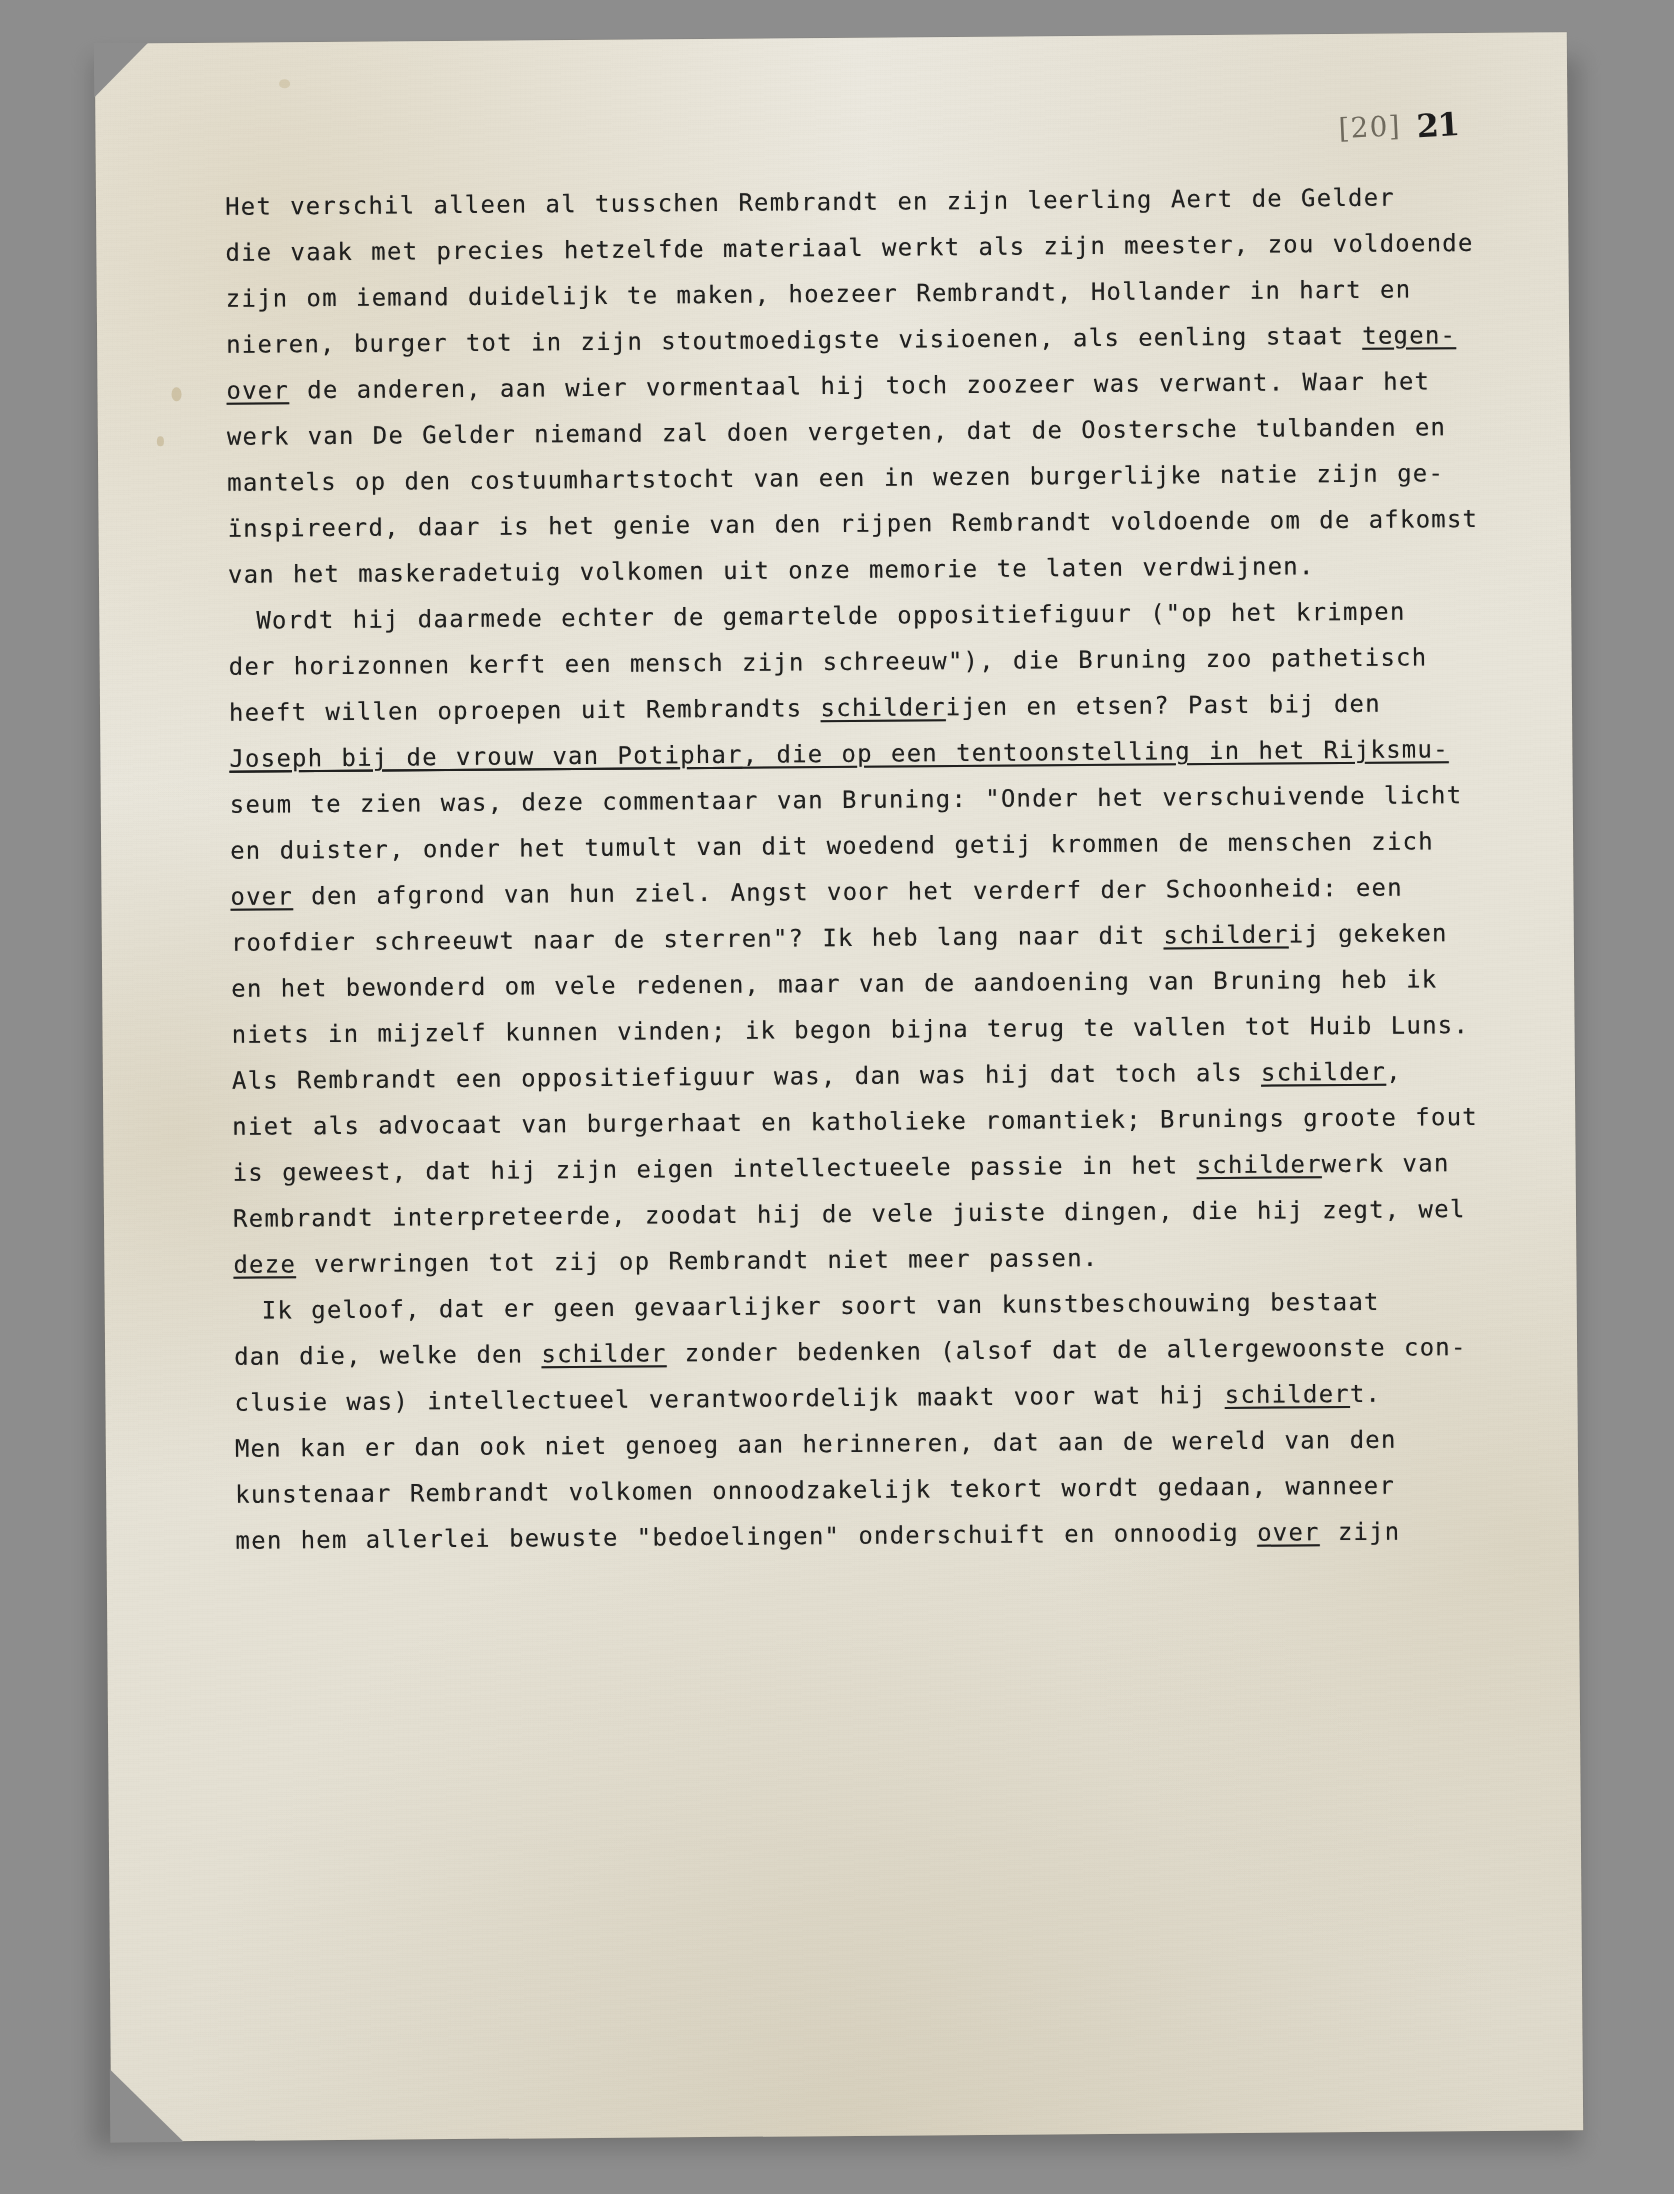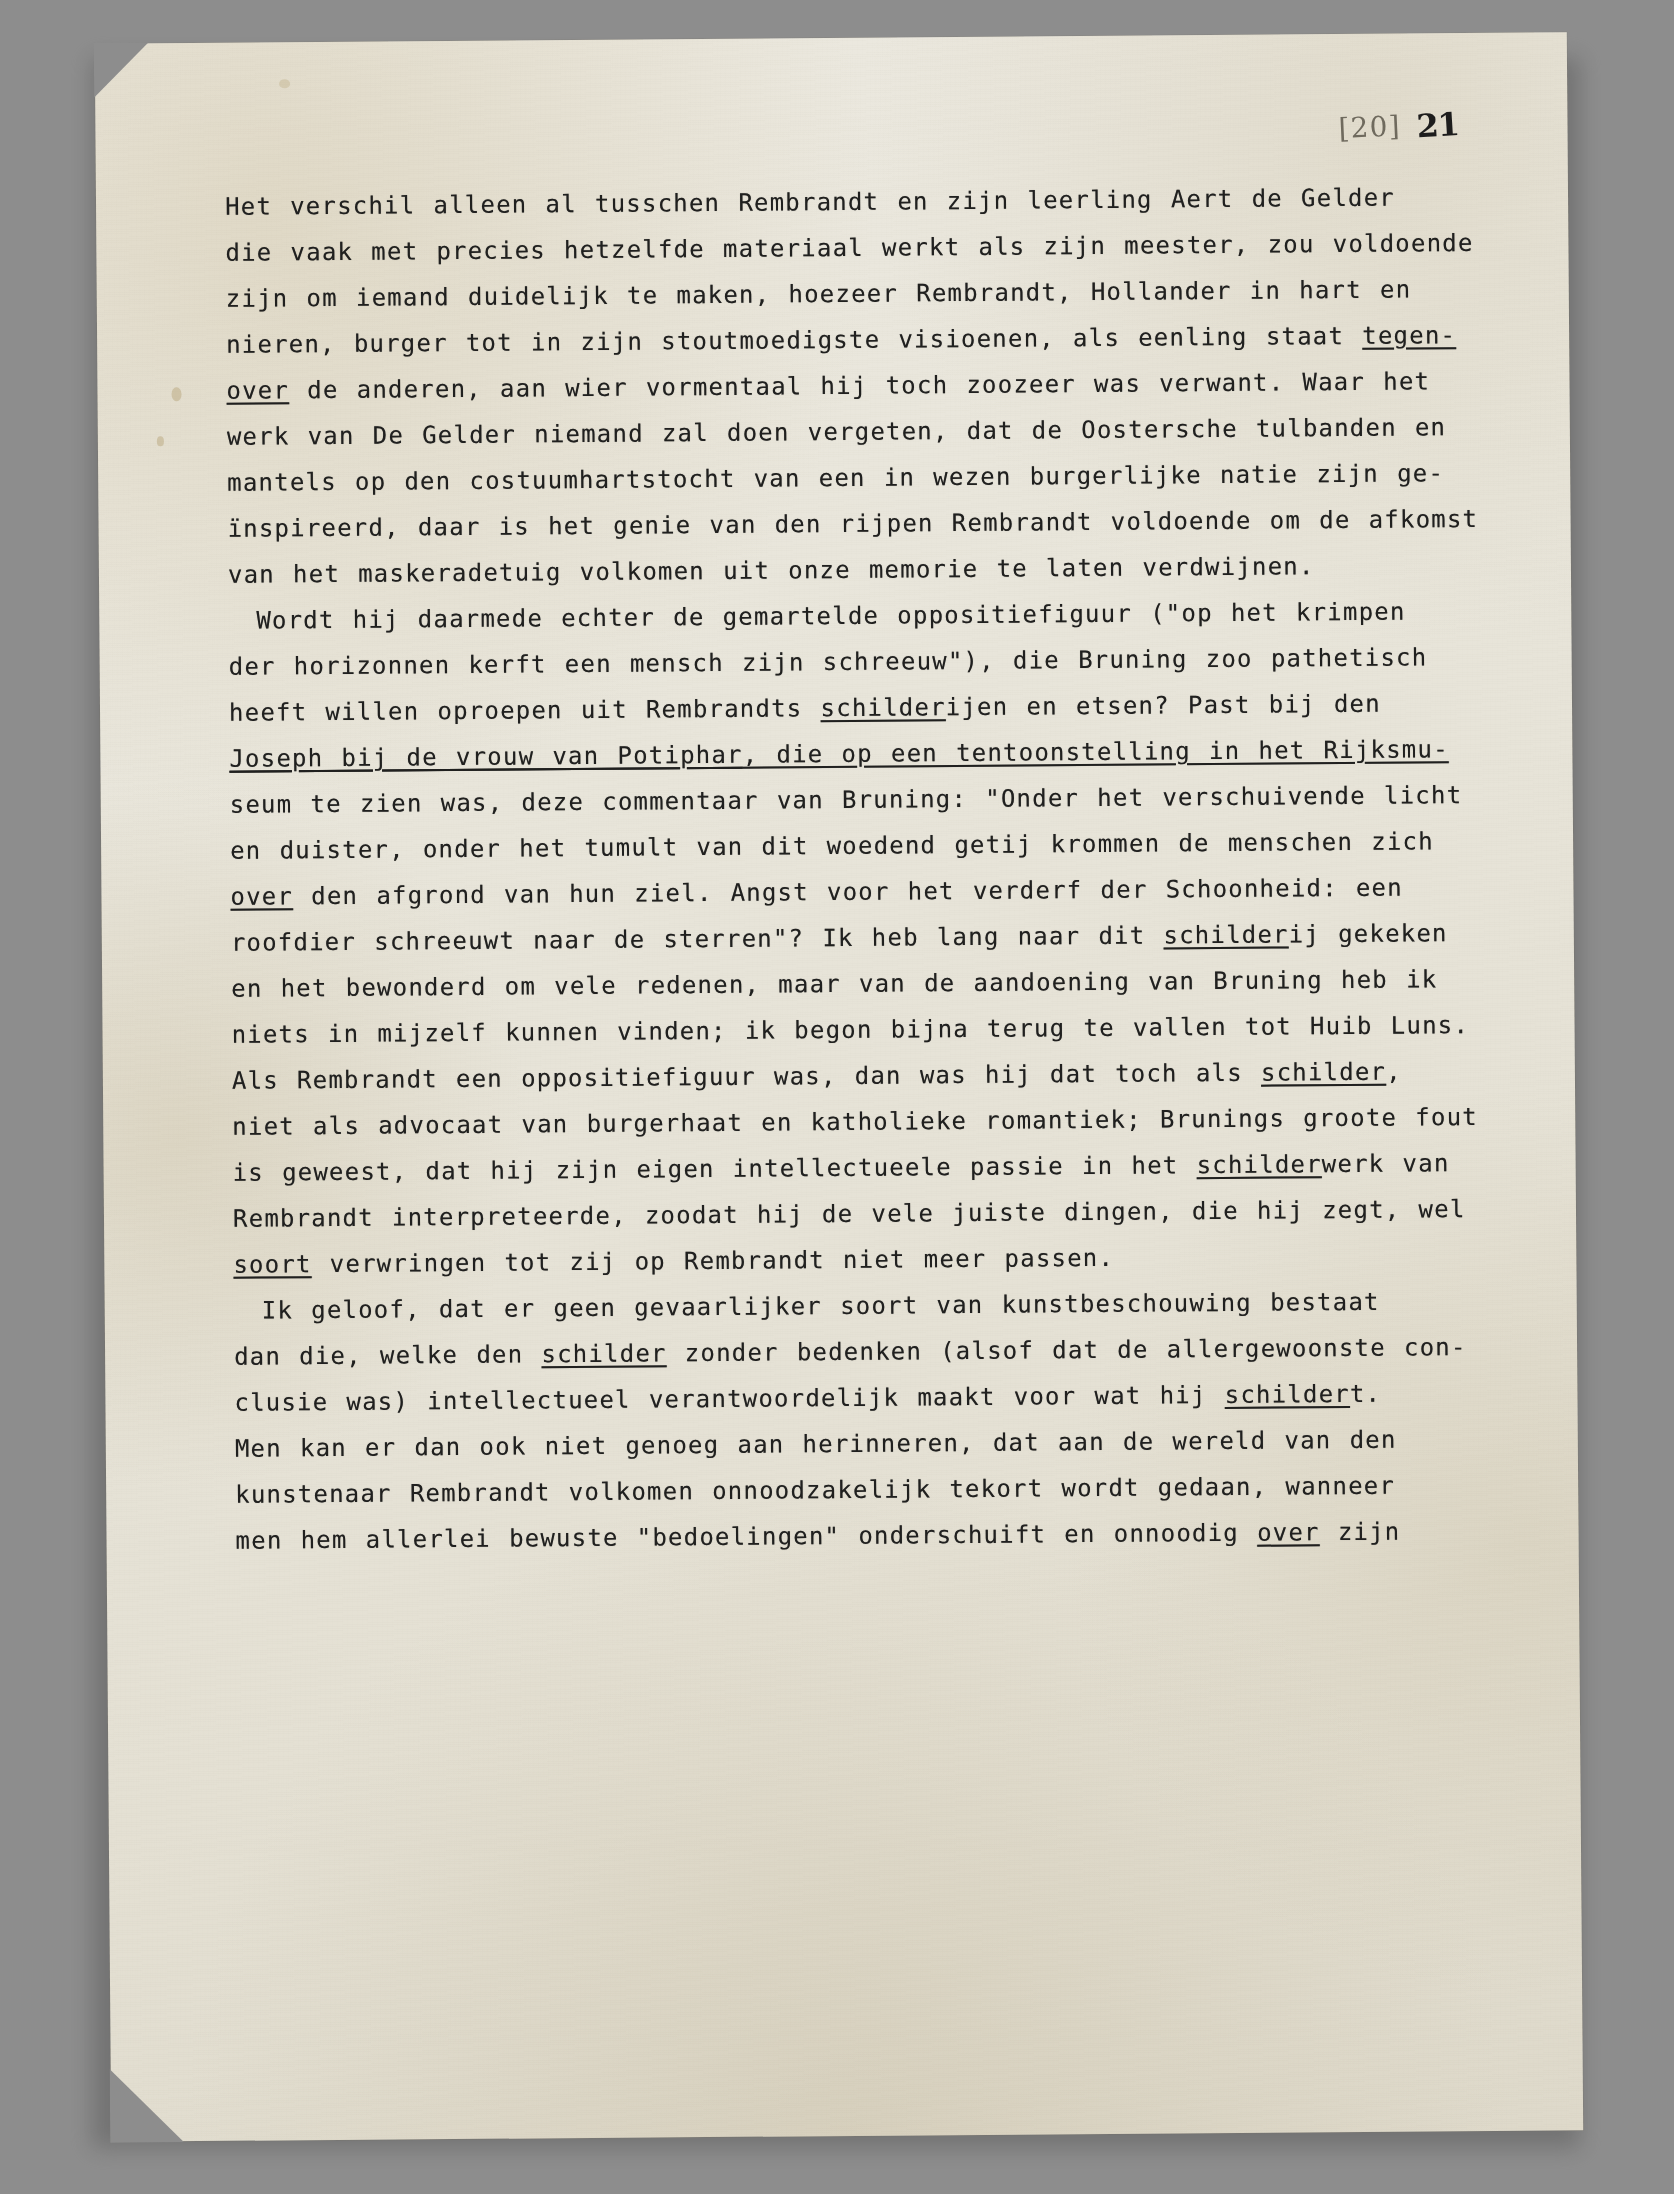--- a/index.html
+++ b/index.html
@@ -170,21 +170,21 @@
       <span>seum te zien was, deze commentaar van Bruning: "Onder het verschuivende licht</span><br>
       <span>en duister, onder  het tumult van dit woedend getij krommen de menschen zich</span><br>
       <span><span class="u">over</span> den afgrond van hun ziel. Angst voor het verderf der Schoonheid: een</span><br>
       <span>roofdier schreeuwt naar de sterren"? Ik heb lang naar dit <span class="u">schilder</span>ij gekeken</span><br>
       <span>en het bewonderd om vele redenen, maar van de aandoening van Bruning heb ik</span><br>
       <span>niets in mijzelf kunnen vinden; ik begon bijna terug te vallen tot Huib Luns.</span><br>
       <span>Als Rembrandt een oppositiefiguur was, dan was hij dat toch als <span class="u">schilder</span>,</span><br>
       <span>niet als advocaat van burgerhaat en katholieke romantiek; Brunings groote fout</span><br>
       <span>is geweest, dat hij zijn eigen intellectueele passie in het <span class="u">schilder</span>werk van</span><br>
       <span>Rembrandt interpreteerde, zoodat hij de vele juiste dingen, die hij zegt, wel</span><br>
-      <span><span class="u">soort</span> verwringen tot zij op Rembrandt niet meer passen.</span>
+      <span><span class="u">deze</span> verwringen tot zij op Rembrandt niet meer passen.</span>
     </p>
 
     <p class="para">
       <span class="indent"></span><span>Ik geloof, dat er geen gevaarlijker soort  van kunstbeschouwing bestaat</span><br>
       <span>dan die, welke den <span class="u">schilder</span> zonder bedenken (alsof dat de allergewoonste con-</span><br>
       <span>clusie was) intellectueel verantwoordelijk maakt voor wat hij <span class="u">schilder</span>t.</span><br>
       <span>Men kan er dan ook niet genoeg aan herinneren, dat aan de wereld van den</span><br>
       <span>kunstenaar Rembrandt volkomen onnoodzakelijk tekort wordt gedaan, wanneer</span><br>
       <span>men hem allerlei bewuste "bedoelingen" onderschuift en onnoodig <span class="u">over</span> zijn</span>
     </p>

